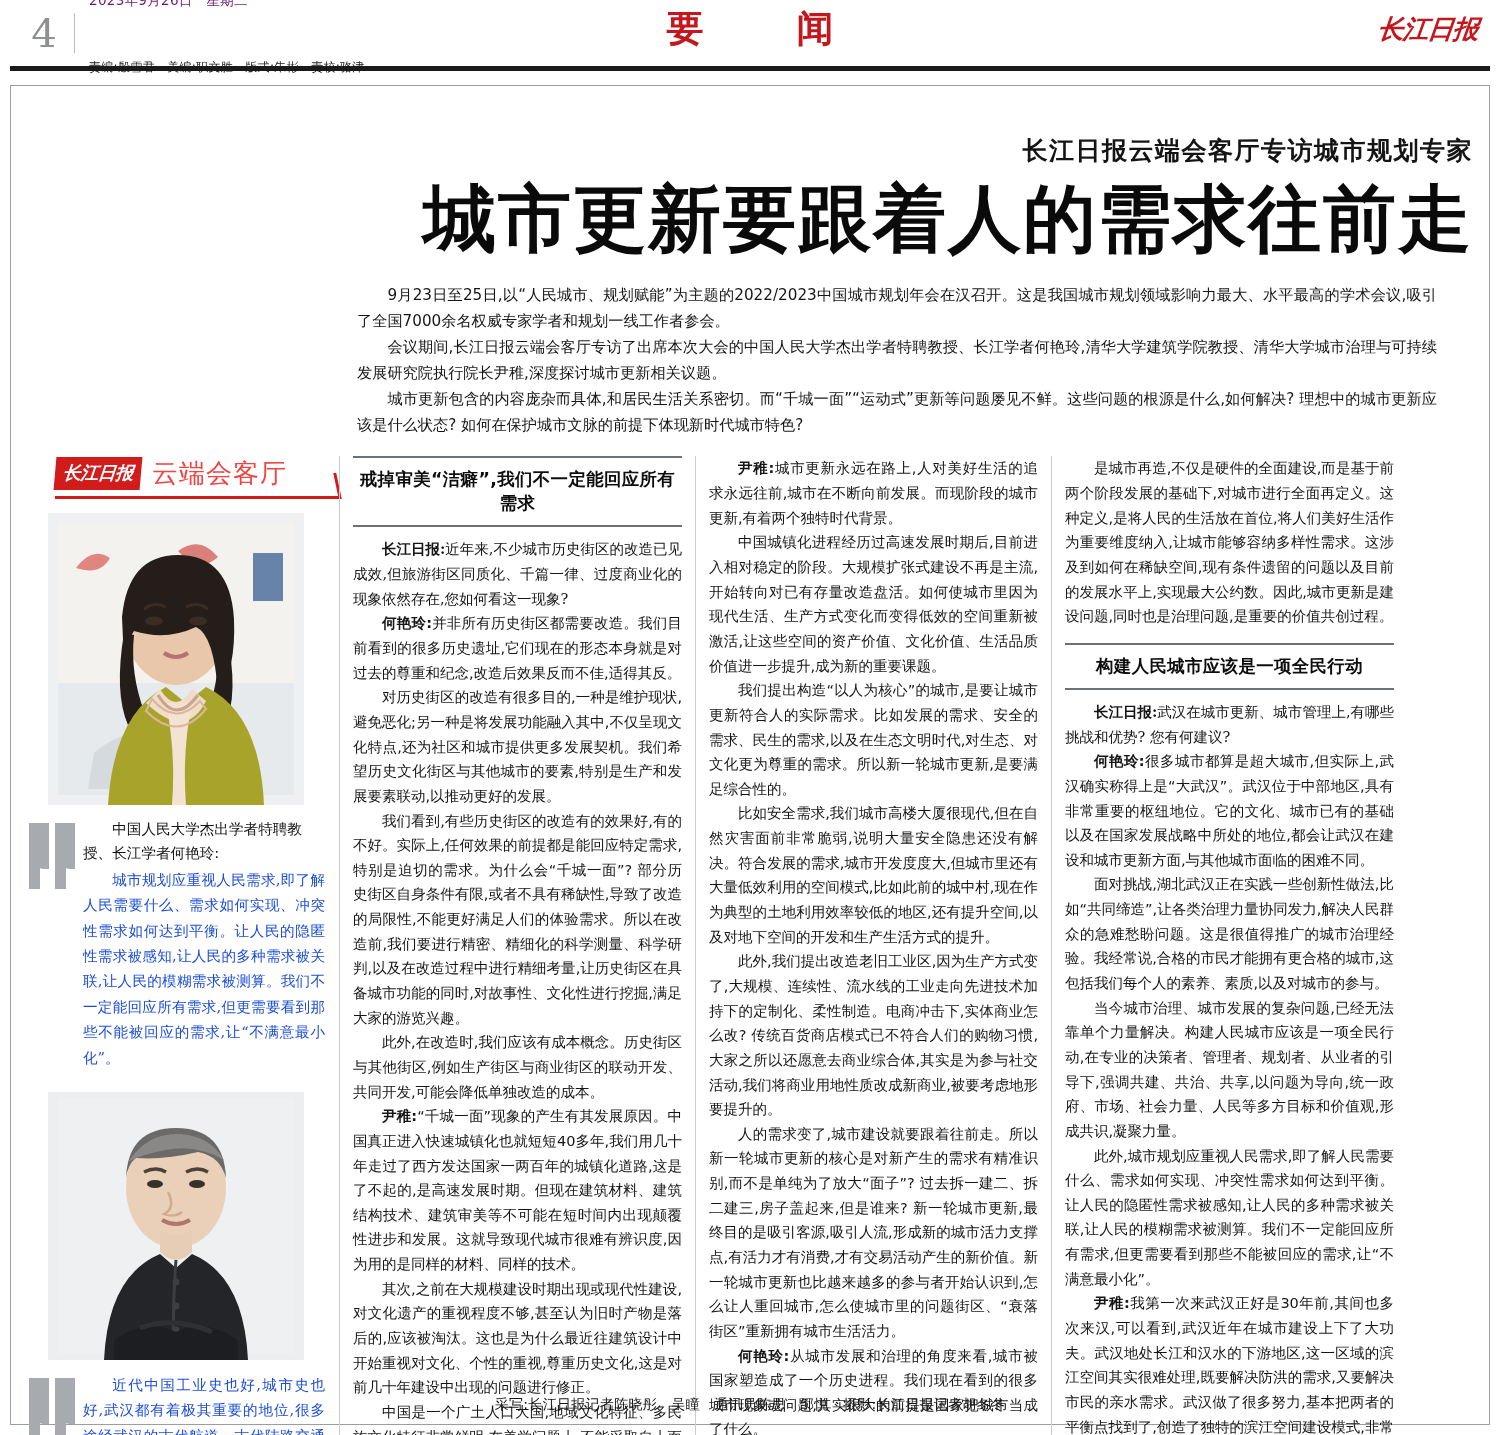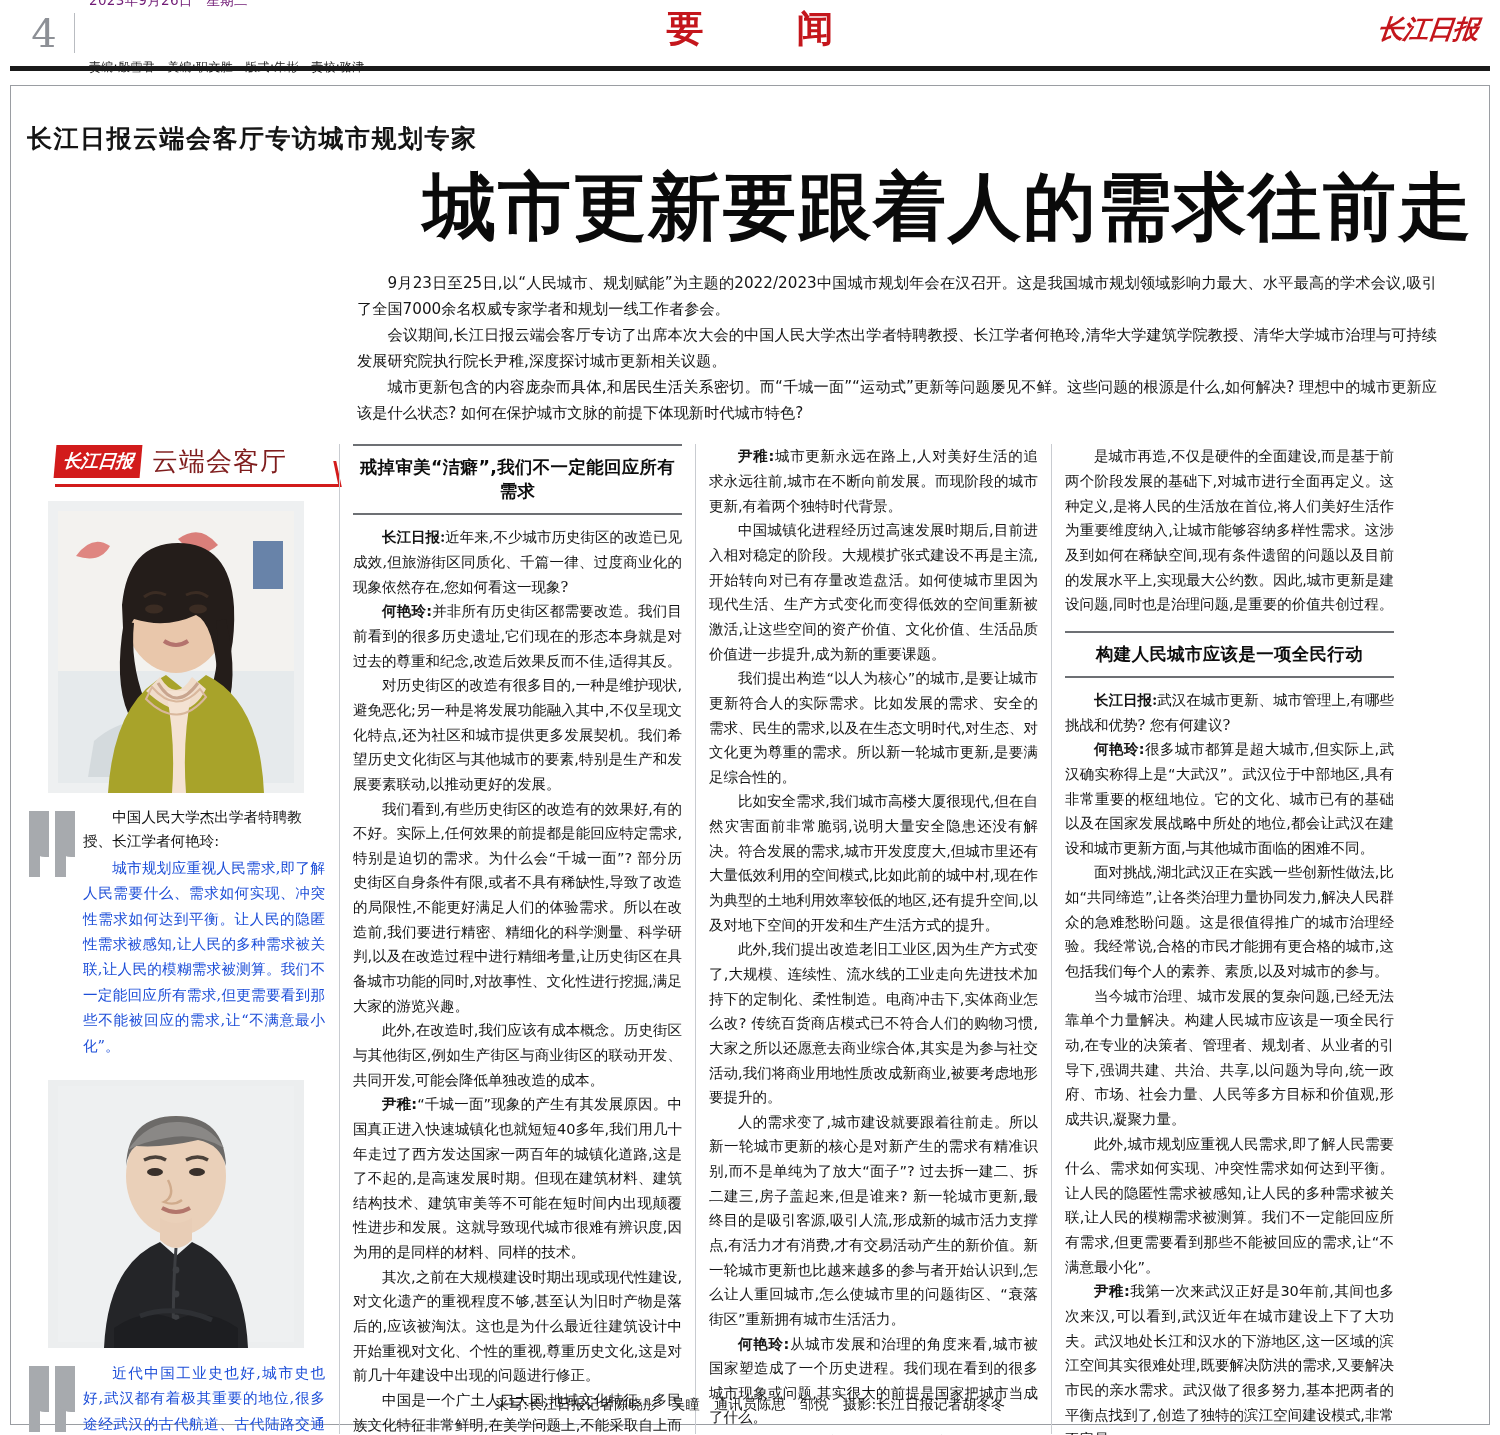--- a/index.html
+++ b/index.html
@@ -57,26 +57,26 @@
   .frame {
     margin:14px 10px 0 10px;
     border:1px solid #9a9da2;
     height:1340px;
     position:relative;
     padding:14px 16px 0 16px;
   }
 
   
   .kicker {
-    text-align:left;
+    text-align:right;
     font-size:25px;
     font-weight:600;
     color:#141414;
     letter-spacing:1.5px;
-    margin-top:22px;
+    margin-top:34px;
   }
   .headline {
     text-align:right;
     font-size:73px;
     font-weight:900;
     color:#0a0a0a;
     letter-spacing:2px;
     margin-top:14px;
     line-height:1.05;
     font-family:"DejaVu Sans","Liberation Sans",sans-serif;
@@ -116,21 +116,21 @@
   .cb-red {
     background:#d21b1b; color:#fff;
     font-family:"DejaVu Serif","Liberation Serif",serif;
     font-style:italic; font-weight:700;
     font-size:18px;
     padding:4px 8px 5px 8px;
     letter-spacing:-.5px;
     transform:skewX(-5deg);
   }
   .cb-gray {
-    color:#7f1d1d;
+    color:#ef4444;
     font-size:26px; font-weight:500;
     margin-left:11px;
     letter-spacing:1px;
   }
   .cb-underline {
     position:absolute; left:0; right:-14px; bottom:-8px;
     height:3px; background:#d21b1b;
   }
   .cb-tail {
     position:absolute; right:-14px; bottom:-8px;

